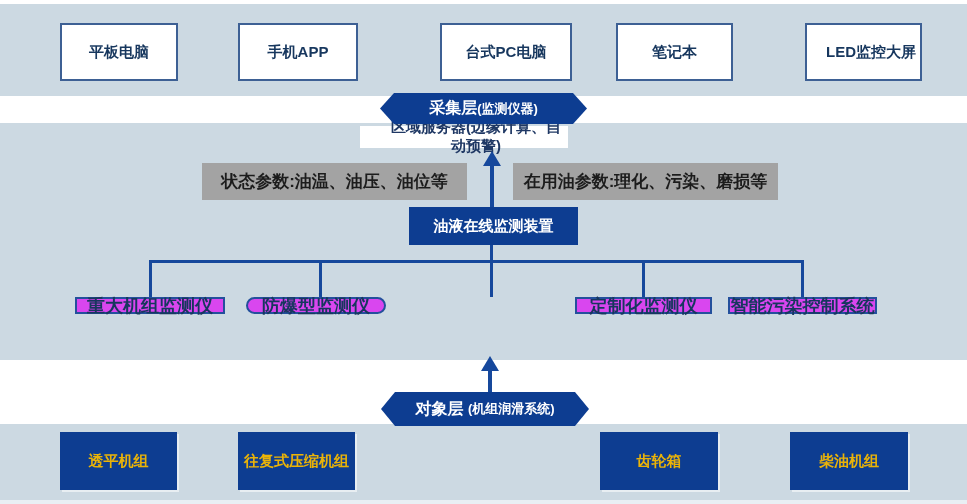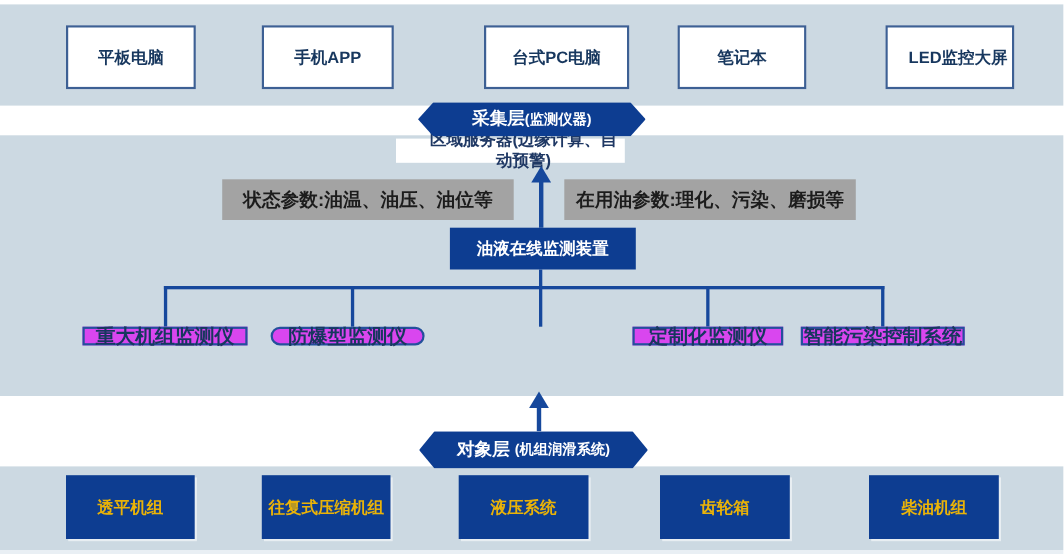--- a/index.html
+++ b/index.html
@@ -131,17 +131,16 @@
 
   <div class="arrow-head a2-head"></div>
   <div class="arrow-stem a2-stem"></div>
 
   <div class="box hex hex-object">
     <span class="big">对象层</span>&nbsp;<span class="small">(机组润滑系统)</span>
   </div>
 
   <div class="box e-box e1">透平机组</div>
   <div class="box e-box e2">往复式压缩机组</div>
-  <div class="box e-box e3">液压系统</div>
   <div class="box e-box e4">齿轮箱</div>
   <div class="box e-box e5">柴油机组</div>
 
 </div>
 
 </body></html>

